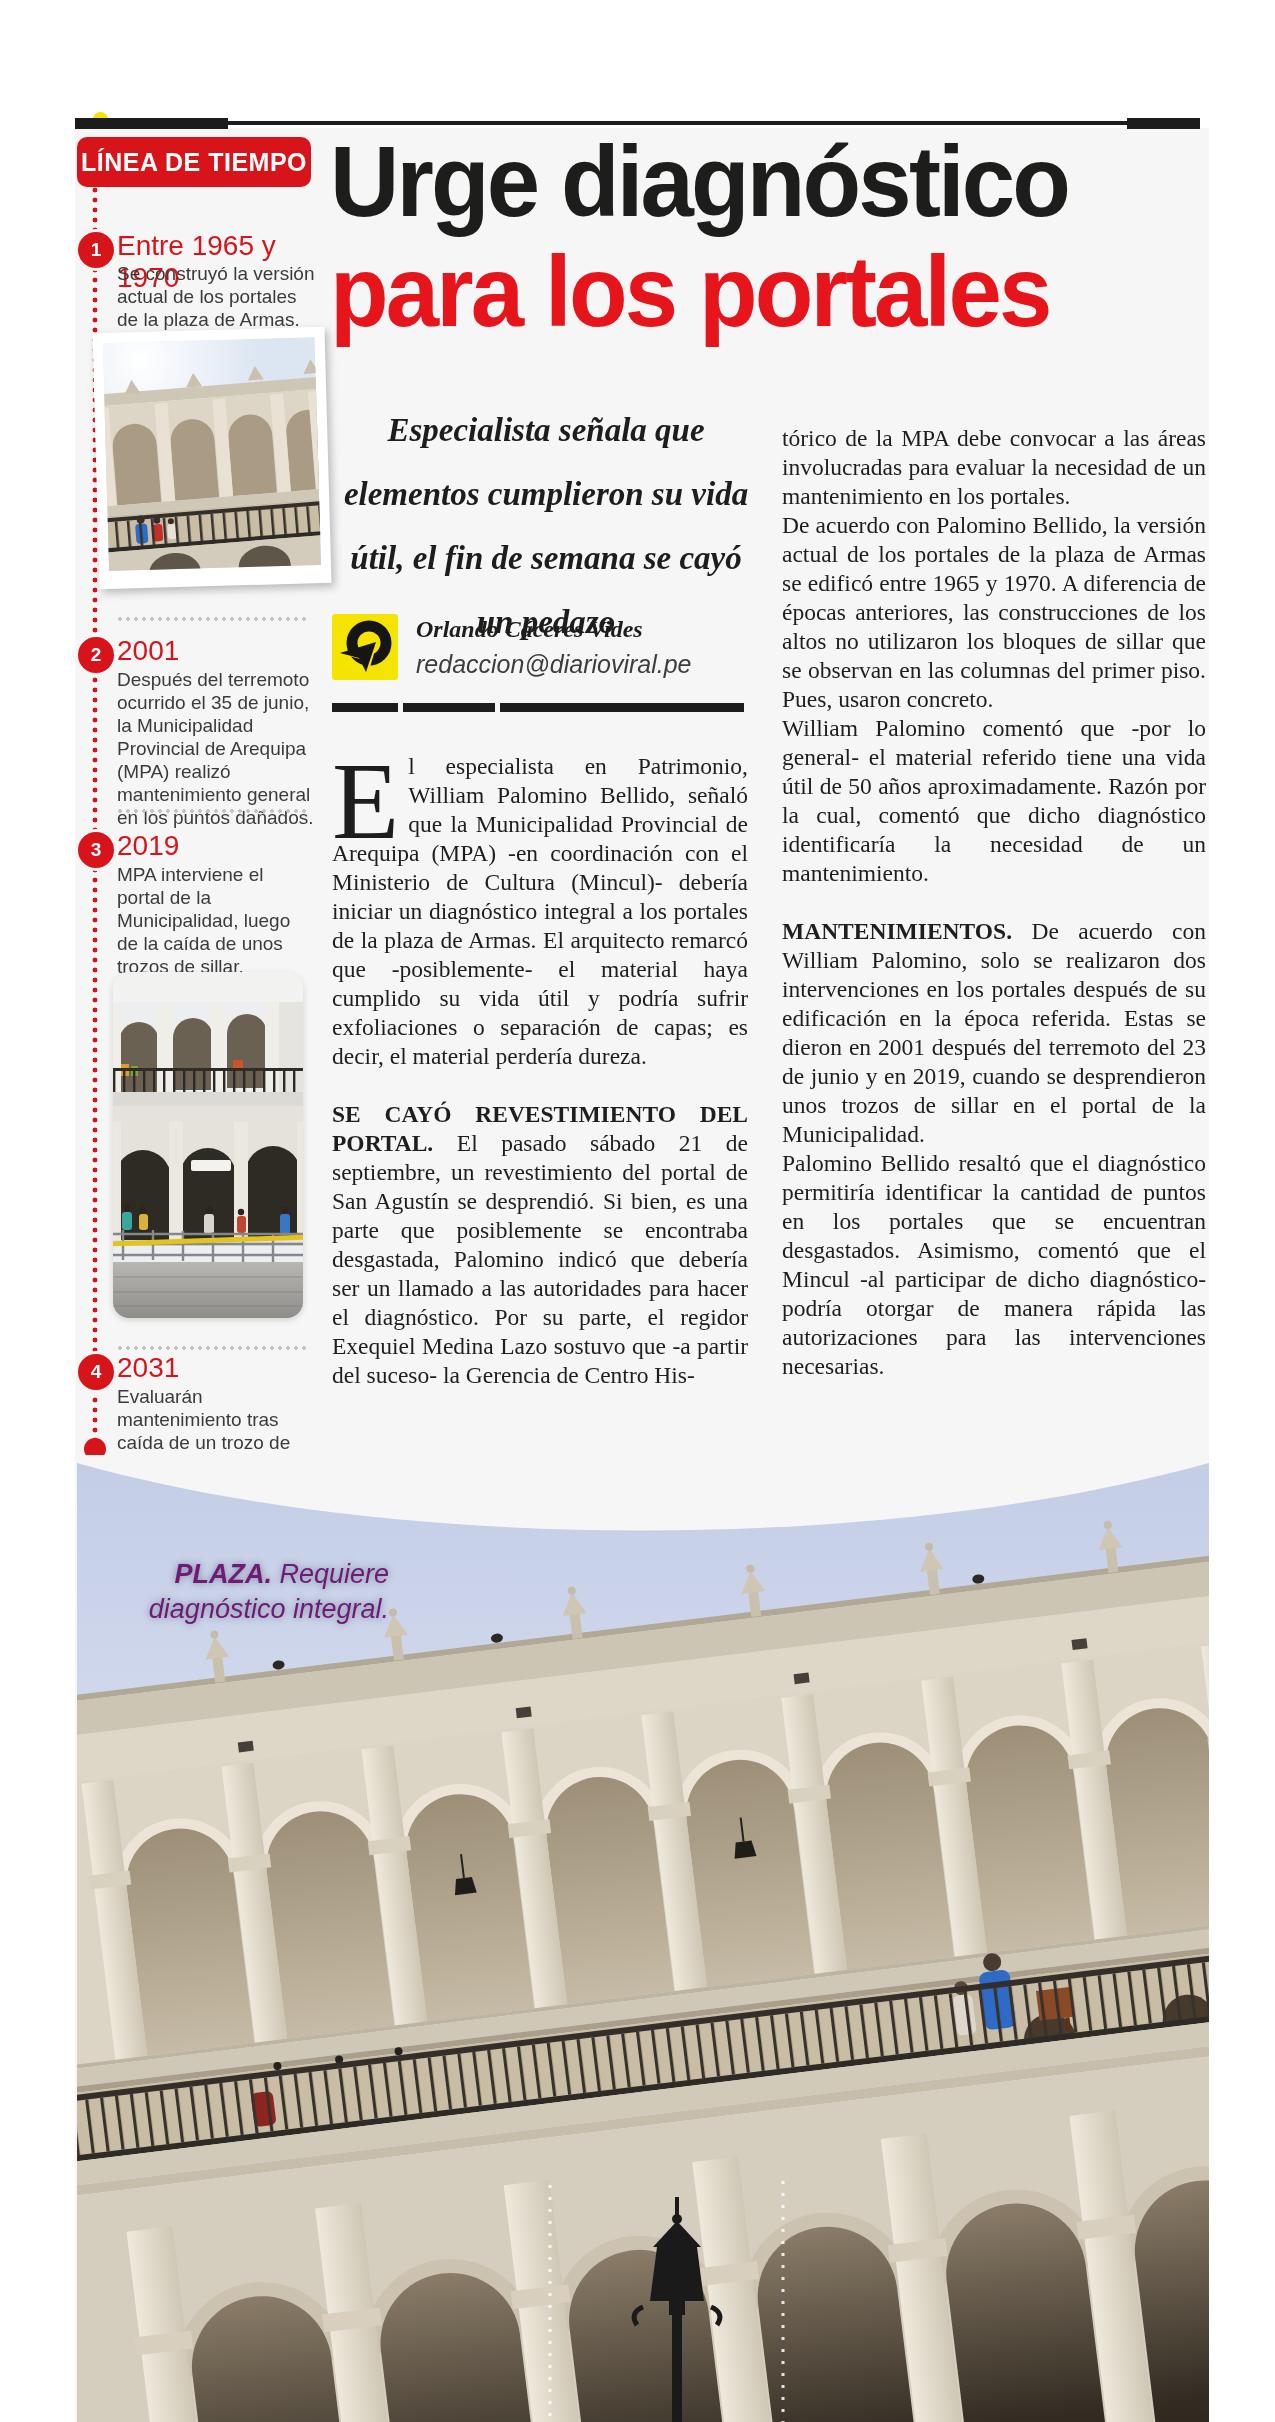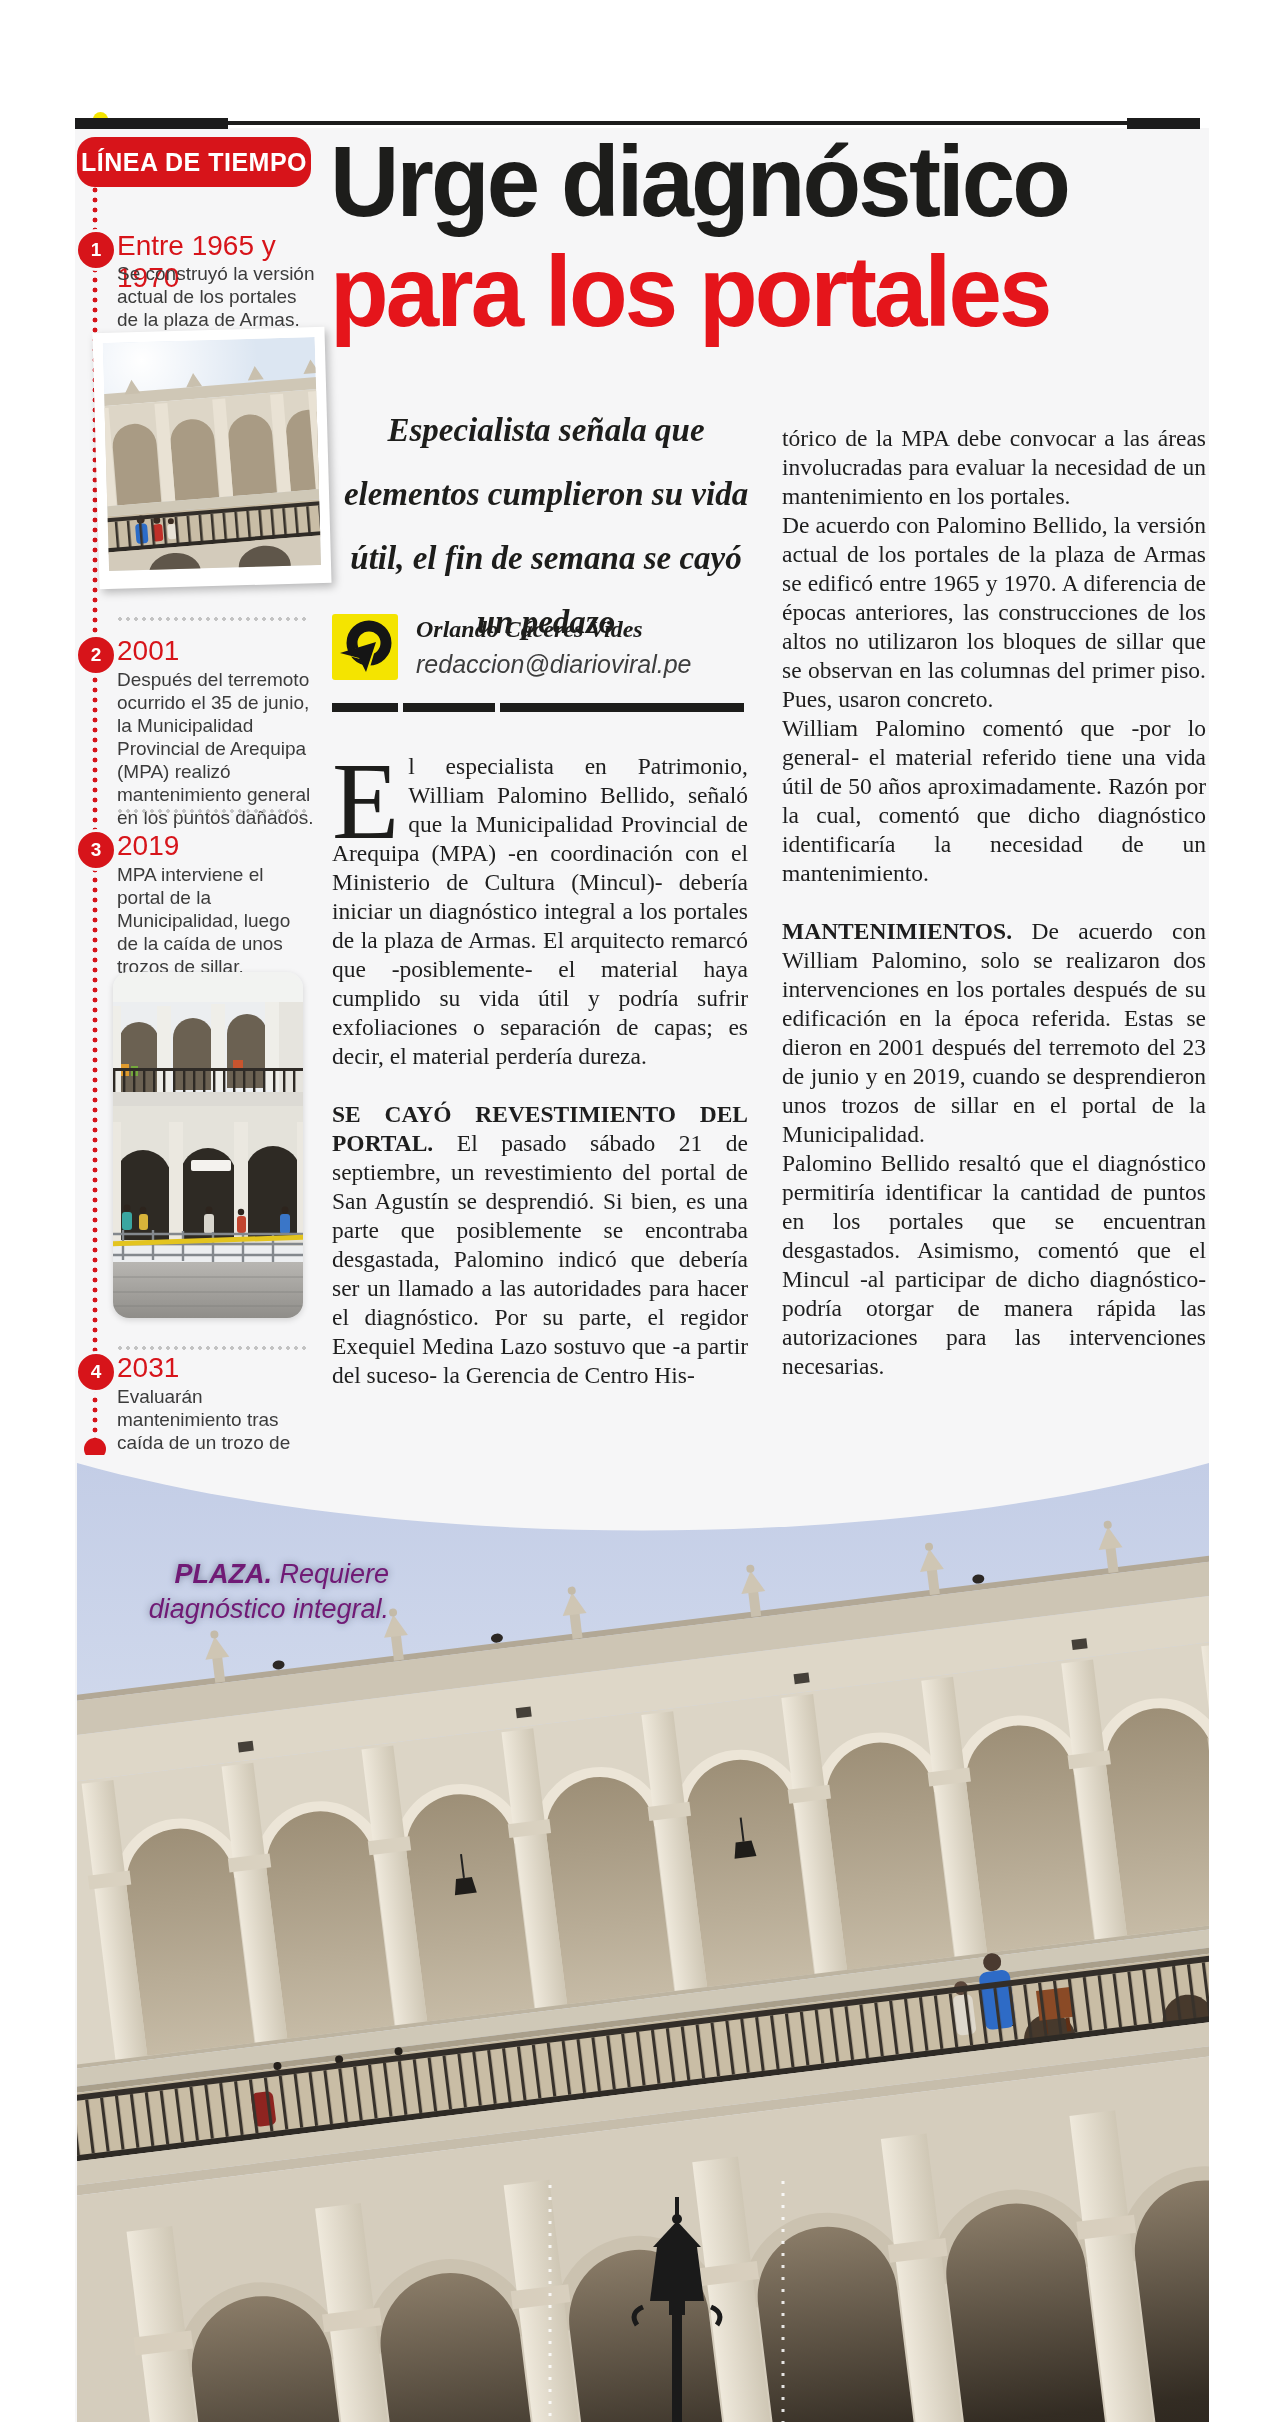--- a/index.html
+++ b/index.html
@@ -9,21 +9,21 @@
   .content-bg{left:75px;top:128px;width:1134px;height:2294px;background:#f6f6f7;}
 
   
   .mast{left:75px;top:112px;width:1125px;height:20px;}
   .mast .dot{position:absolute;left:18px;top:0px;width:15px;height:15px;border-radius:50%;background:#f4e400;}
   .mast .thin{position:absolute;left:0;top:9px;width:1125px;height:4px;background:#1c1c1c;}
   .mast .thickL{position:absolute;left:0;top:6px;width:153px;height:11px;background:#1c1c1c;}
   .mast .thickR{position:absolute;left:1052px;top:6px;width:73px;height:11px;background:#1c1c1c;}
 
   
-  .tl-title{left:77px;top:137px;width:234px;height:50px;background:#d7141a;border-radius:18px;
+  .tl-title{left:77px;top:137px;width:234px;height:50px;background:#d7141a;border-radius:10px;
             color:#fff;font-weight:bold;font-size:25px;display:flex;align-items:center;justify-content:center;
             letter-spacing:.5px;}
   .tl-line{left:92px;top:186px;width:6px;height:1262px;
            background:radial-gradient(circle at 3px 4px,#d7141a 2.2px,rgba(0,0,0,0) 2.7px);
            background-size:6px 10px;background-repeat:repeat-y;}
   .tl-end{left:84px;top:1438px;width:22px;height:22px;border-radius:50%;background:#d7141a;}
   .tl-num{width:36px;height:36px;border-radius:50%;background:#d7141a;color:#fff;font-weight:bold;
           font-size:19px;display:flex;align-items:center;justify-content:center;border:3px solid #f6f6f7;left:75px;}
   .tl-year{left:117px;width:200px;color:#d7141a;font-weight:normal;font-size:28px;}
   .tl-text{left:117px;width:198px;color:#3b3b3b;font-size:19px;line-height:23px;}

